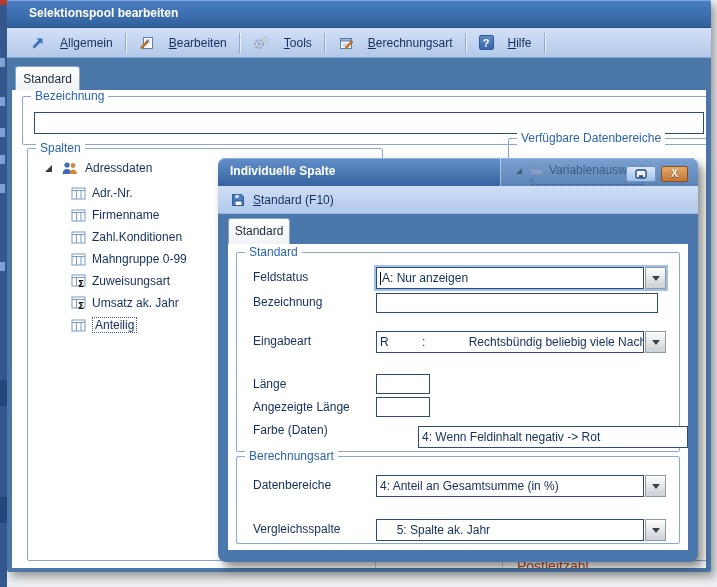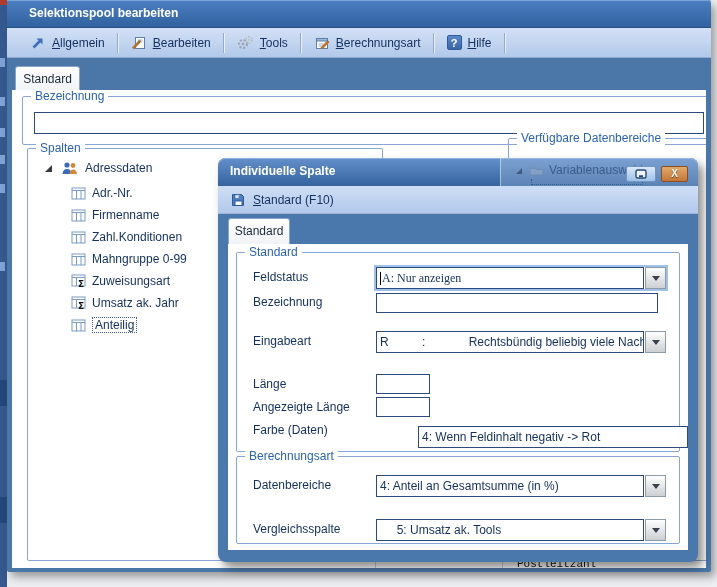--- a/index.html
+++ b/index.html
@@ -13,21 +13,21 @@
   .sliver .dk { position:absolute; left:0; width:7px; height:26px; background:#24477c; }
 
   
   .win { position:absolute; left:7px; top:0; width:704px; height:572px; background:#4a76a8;
          border-radius:0 3px 3px 3px; box-shadow:4px 5px 8px rgba(50,50,50,.45); }
   .titlebar { height:28px; background:linear-gradient(#4c7fc2,#31619e); border-radius:0 3px 0 0;
               box-shadow: inset 0 1px 0 #7ca6dc; border-bottom:1px solid #27517e;
               color:#fff; font-weight:bold; font-size:12px; line-height:27px; padding-left:22px; }
   .tb { height:30px; background:linear-gradient(#d3e0f6,#b2c9ea); display:flex; align-items:center;
         padding-left:14px; border-bottom:1px solid #8fa9cf; }
-  .tbitem { display:flex; align-items:center; gap:6px; padding:0 9px; height:22px;
+  .tbitem { display:flex; align-items:center; gap:14px; padding:0 9px; height:22px;
             color:#12305e; font-size:12px; cursor:default; }
   .sep { width:2px; height:20px; border-left:1px solid #93a9c9; border-right:1px solid #eaf1fb; margin:0 3px; }
   .mn { display:inline-block; }
   .mn::first-letter { text-decoration:underline; }
 
   .body { position:absolute; top:59px; left:0; right:0; bottom:0; background:#4a76a8; border-radius:0 0 3px 3px; }
   .tab { position:absolute; left:8px; top:7px; width:65px; height:25px;
          background:linear-gradient(#fdfdfe,#f1f3f6); border:1px solid #8aa4c8; border-bottom:none;
          border-radius:3px 3px 0 0; font-size:12px; color:#1a2a3a; text-align:center; line-height:24px; }
   .content { position:absolute; left:5px; right:5px; top:31px; bottom:4px; background:#fff; overflow:hidden; }
@@ -46,21 +46,21 @@
           font-size:12px; color:#13305c; white-space:nowrap; }
   .sp-root { top:10px; left:16px; }
   .child { left:43px; }
   .r1{top:35px} .r2{top:57px} .r3{top:79px} .r4{top:101px} .r5{top:123px} .r6{top:145px} .r7{top:167px}
   .focusdot { border:1px dotted #44608c; padding:0 2px; }
 
   .g-daten { left:496px; top:48px; right:-8px; bottom:7px; }
 
   .gridline { position:absolute; top:460px; bottom:0; width:1px; background:#c4cdd8; }
   .gl1 { left:363px; } .gl2 { left:490px; }
-  .postlabel { position:absolute; left:505px; top:468px; font-size:11px; color:#000000;font-family:Liberation Mono, monospace; }
+  .postlabel { position:absolute; left:505px; top:468px; font-size:14px; color:#c2410c; }
 
   
   .dlg { position:absolute; left:218px; top:158px; width:480px; height:404px; background:#4a78ac;
          border-radius:8px; box-shadow:5px 6px 10px rgba(30,30,30,.5); }
   .dtitle { position:relative; height:28px; background:linear-gradient(#6390ca,#35639f);
             border-radius:8px 8px 0 0; box-shadow:inset 0 1px 0 #8db1e0;
             color:#fff; font-weight:bold; font-size:12px; line-height:27px; padding-left:12px; overflow:hidden; }
   .glass { position:absolute; left:282px; top:0; right:0; bottom:0;
            background:rgba(175,198,228,.32); border-left:1px solid rgba(230,240,250,.55); }
   .ghost { position:absolute; left:14px; top:5px; display:flex; gap:5px; align-items:center;
@@ -87,21 +87,21 @@
   .cfield { flex:1; border:1px solid #2c4a7c; background:#fff; display:flex; align-items:center;
             font-size:12px; color:#13305c; padding:0 3px; overflow:hidden; }
   .cfield span { white-space:pre; }
   .cbtn { width:21px; margin-left:1px; border:1px solid #8d9aa8; background:linear-gradient(#fefefe,#cdd0d4);
           display:flex; align-items:center; justify-content:center; }
   .arr { width:0; height:0; border-left:4px solid transparent; border-right:4px solid transparent;
          border-top:5px solid #3a4250; }
   .focused { outline:2px solid rgba(110,160,220,.65); }
   .caret { display:inline-block; width:1px; height:13px; background:#000; margin-right:1px; }
 
-  .c-feld { left:139px; top:14px; width:290px;font-family:Liberation Serif, serif; }
+  .c-feld { left:139px; top:14px; width:290px; }
   .f-bez  { left:139px; top:40px; width:282px; height:20px; }
   .c-ein  { left:139px; top:78px; width:290px; }
   .f-len  { left:139px; top:121px; width:54px; height:20px; text-align:right; }
   .f-alen { left:139px; top:144px; width:54px; height:20px; text-align:right; }
   .c-farb { left:139px; top:173px; width:292px;margin-left:42px; }
   .l-feld{top:17px} .l-bez{top:42px} .l-ein{top:81px} .l-len{top:124px} .l-alen{top:147px} .l-farb{top:170px}
   .c-zuw  { left:139px; top:18px; width:290px; }
   .c-verg { left:139px; top:62px; width:290px; }
   .l-zuw{top:21px} .l-verg{top:65px}
 
@@ -422,21 +422,21 @@
             <span>4: Anteil an Gesamtsumme (in %)</span>
           </div>
           <div class="cbtn">
             <span class="arr"></span>
           </div>
         </div>
 
         <span class="flabel l-verg">Vergleichsspalte</span>
         <div class="combo c-verg">
           <div class="cfield">
-            <span>     5: Umsatz ak. Tools</span>
+            <span>     5: Spalte ak. Jahr</span>
           </div>
           <div class="cbtn">
             <span class="arr"></span>
           </div>
         </div>
       </div>
 
     </div>
   </div>
 </div>

